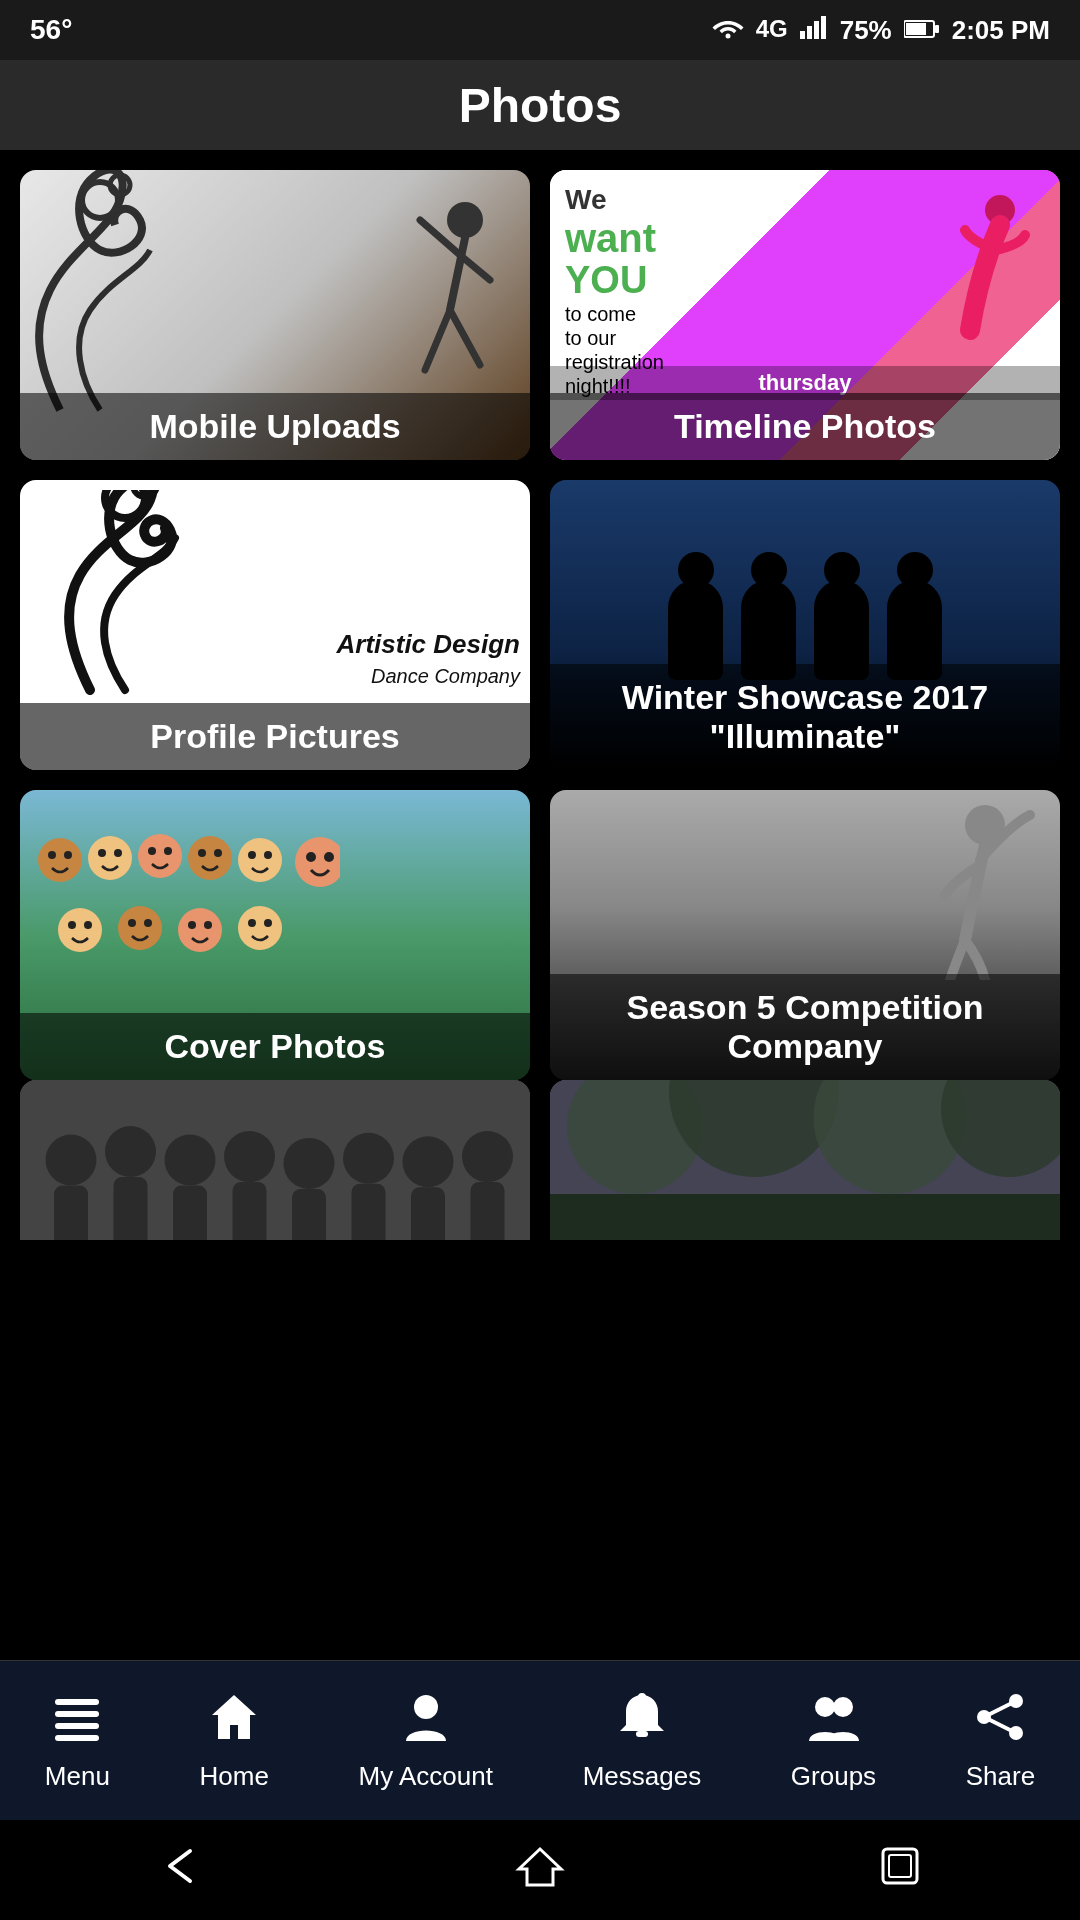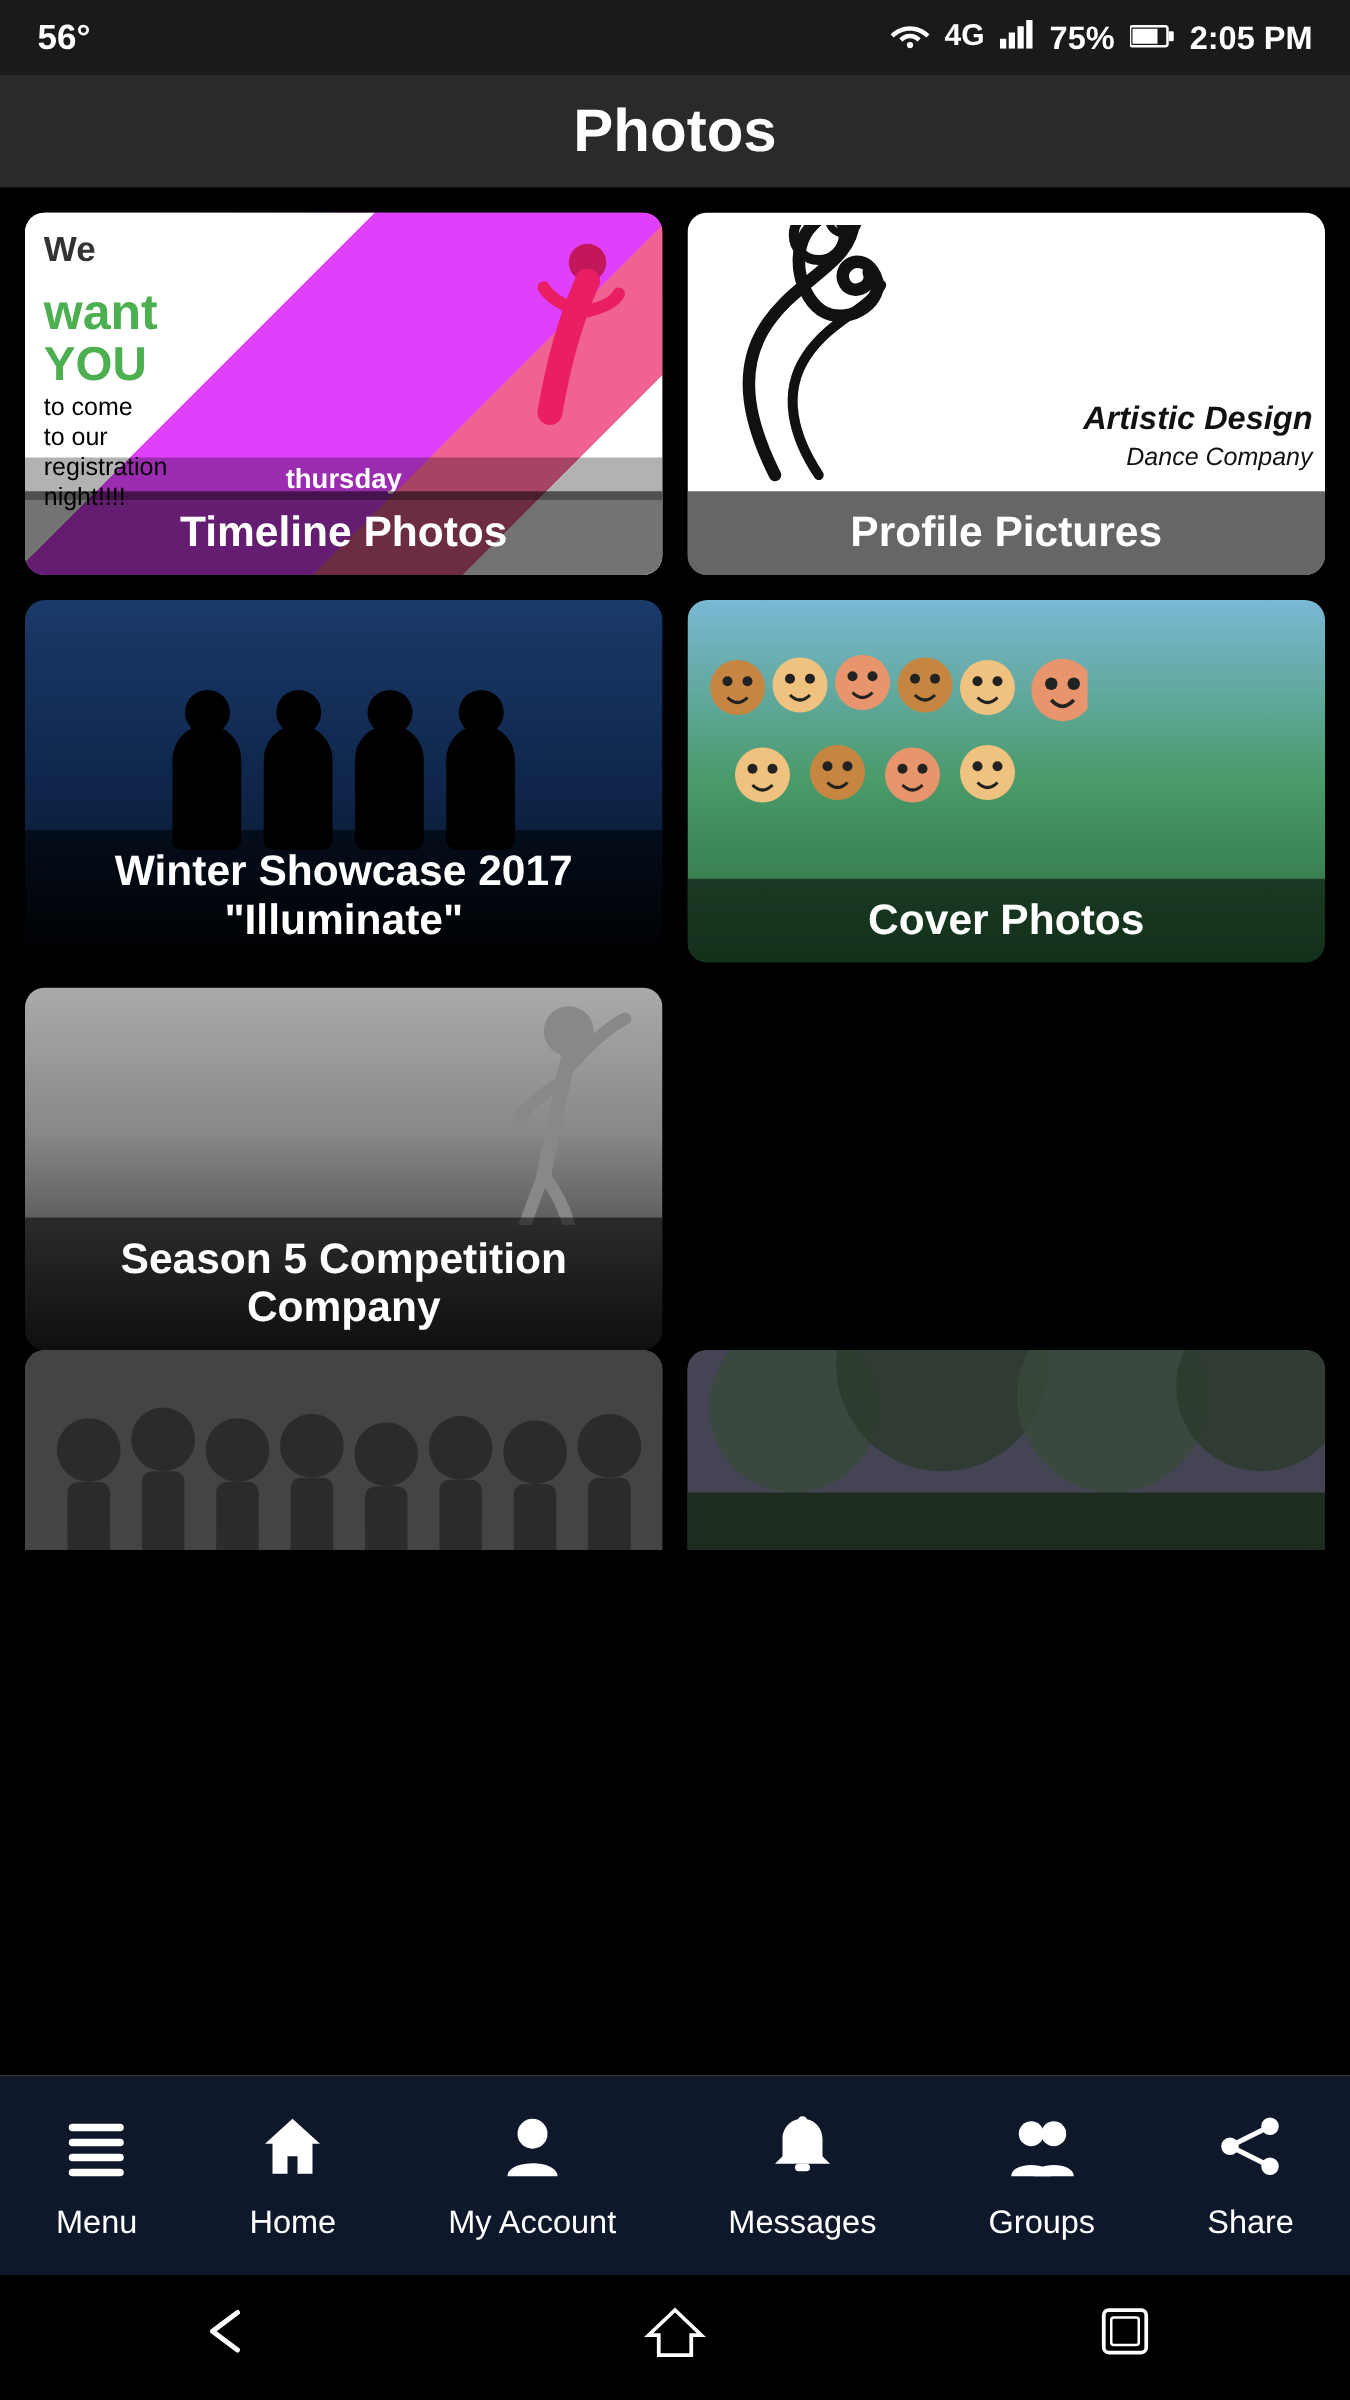--- a/index.html
+++ b/index.html
@@ -222,30 +222,55 @@
     <span>2:05 PM</span>
   </div>
 </div>
 
 <div class="header">
   <span class="header-title">Photos</span>
 </div>
 
 <div class="photo-grid">
 
+  <div class="photo-card card-mobile-uploads">
+    <div class="photo-bg"></div>
+
+    <svg class="swirl" viewBox="0 0 200 260" xmlns="http://www.w3.org/2000/svg">
+      <path d="M40,240 C20,200 10,160 30,120 C50,80 90,60 100,30 C110,0 90,-10 70,10 C50,30 60,70 80,80 C100,90 130,70 120,50 C110,30 90,40 95,55" stroke="#111" stroke-width="8" fill="none"></path>
+      <path d="M80,240 C60,210 50,170 70,140 C90,110 120,100 130,80" stroke="#111" stroke-width="6" fill="none"></path>
+      <circle cx="80" cy="30" r="18" stroke="#111" stroke-width="6" fill="none"></circle>
+      <circle cx="100" cy="15" r="10" stroke="#111" stroke-width="5" fill="none"></circle>
+    </svg>
+
+    <svg style="position:absolute;top:20px;right:20px;width:130px;height:230px;" viewBox="0 0 130 230" xmlns="http://www.w3.org/2000/svg">
+
+      <circle cx="85" cy="30" r="18" fill="#333"></circle>
+
+      <line x1="85" y1="48" x2="70" y2="120" stroke="#333" stroke-width="8" stroke-linecap="round"></line>
+
+      <line x1="80" y1="65" x2="40" y2="30" stroke="#333" stroke-width="7" stroke-linecap="round"></line>
+
+      <line x1="80" y1="65" x2="110" y2="90" stroke="#333" stroke-width="7" stroke-linecap="round"></line>
+
+      <line x1="70" y1="120" x2="45" y2="180" stroke="#333" stroke-width="7" stroke-linecap="round"></line>
+      <line x1="70" y1="120" x2="100" y2="175" stroke="#333" stroke-width="7" stroke-linecap="round"></line>
+    </svg>
+    <div class="card-label">Mobile Uploads</div>
+  </div>
 
   <div class="photo-card card-timeline">
     <div class="photo-bg">
 
       <div style="position:absolute;top:0;left:0;width:100%;height:100%;background:linear-gradient(135deg,#fff 35%,#e040fb 35%,#e040fb 65%,#f06292 65%,#f06292 80%,#fff 80%);"></div>
     </div>
 
     <div style="position:absolute;top:15px;left:15px;z-index:2;">
       <span style="display:block;font-size:28px;font-weight:900;color:#333;line-height:1.1;">We</span>
-      <span style="display:block;font-size:40px;font-weight:900;color:#4caf50;line-height:1.1;margin-top:12px;">want</span>
+      <span style="display:block;font-size:40px;font-weight:900;color:#4caf50;line-height:1.1;">want</span>
       <span style="display:block;font-size:38px;font-weight:900;color:#4caf50;line-height:1.1;">YOU</span>
       <span style="display:block;font-size:20px;color:#000;line-height:1.2;">to come</span>
       <span style="display:block;font-size:20px;color:#000;line-height:1.2;">to our</span>
       <span style="display:block;font-size:20px;color:#000;line-height:1.2;">registration</span>
       <span style="display:block;font-size:20px;color:#000;line-height:1.2;">night!!!!</span>
     </div>
 
     <svg style="position:absolute;top:20px;right:10px;width:100px;height:160px;" viewBox="0 0 100 160" xmlns="http://www.w3.org/2000/svg">
       <circle cx="50" cy="20" r="15" fill="#c2185b"></circle>
       <path d="M50 35 Q30 80 20 140" stroke="#e91e63" stroke-width="20" fill="none" stroke-linecap="round"></path>

